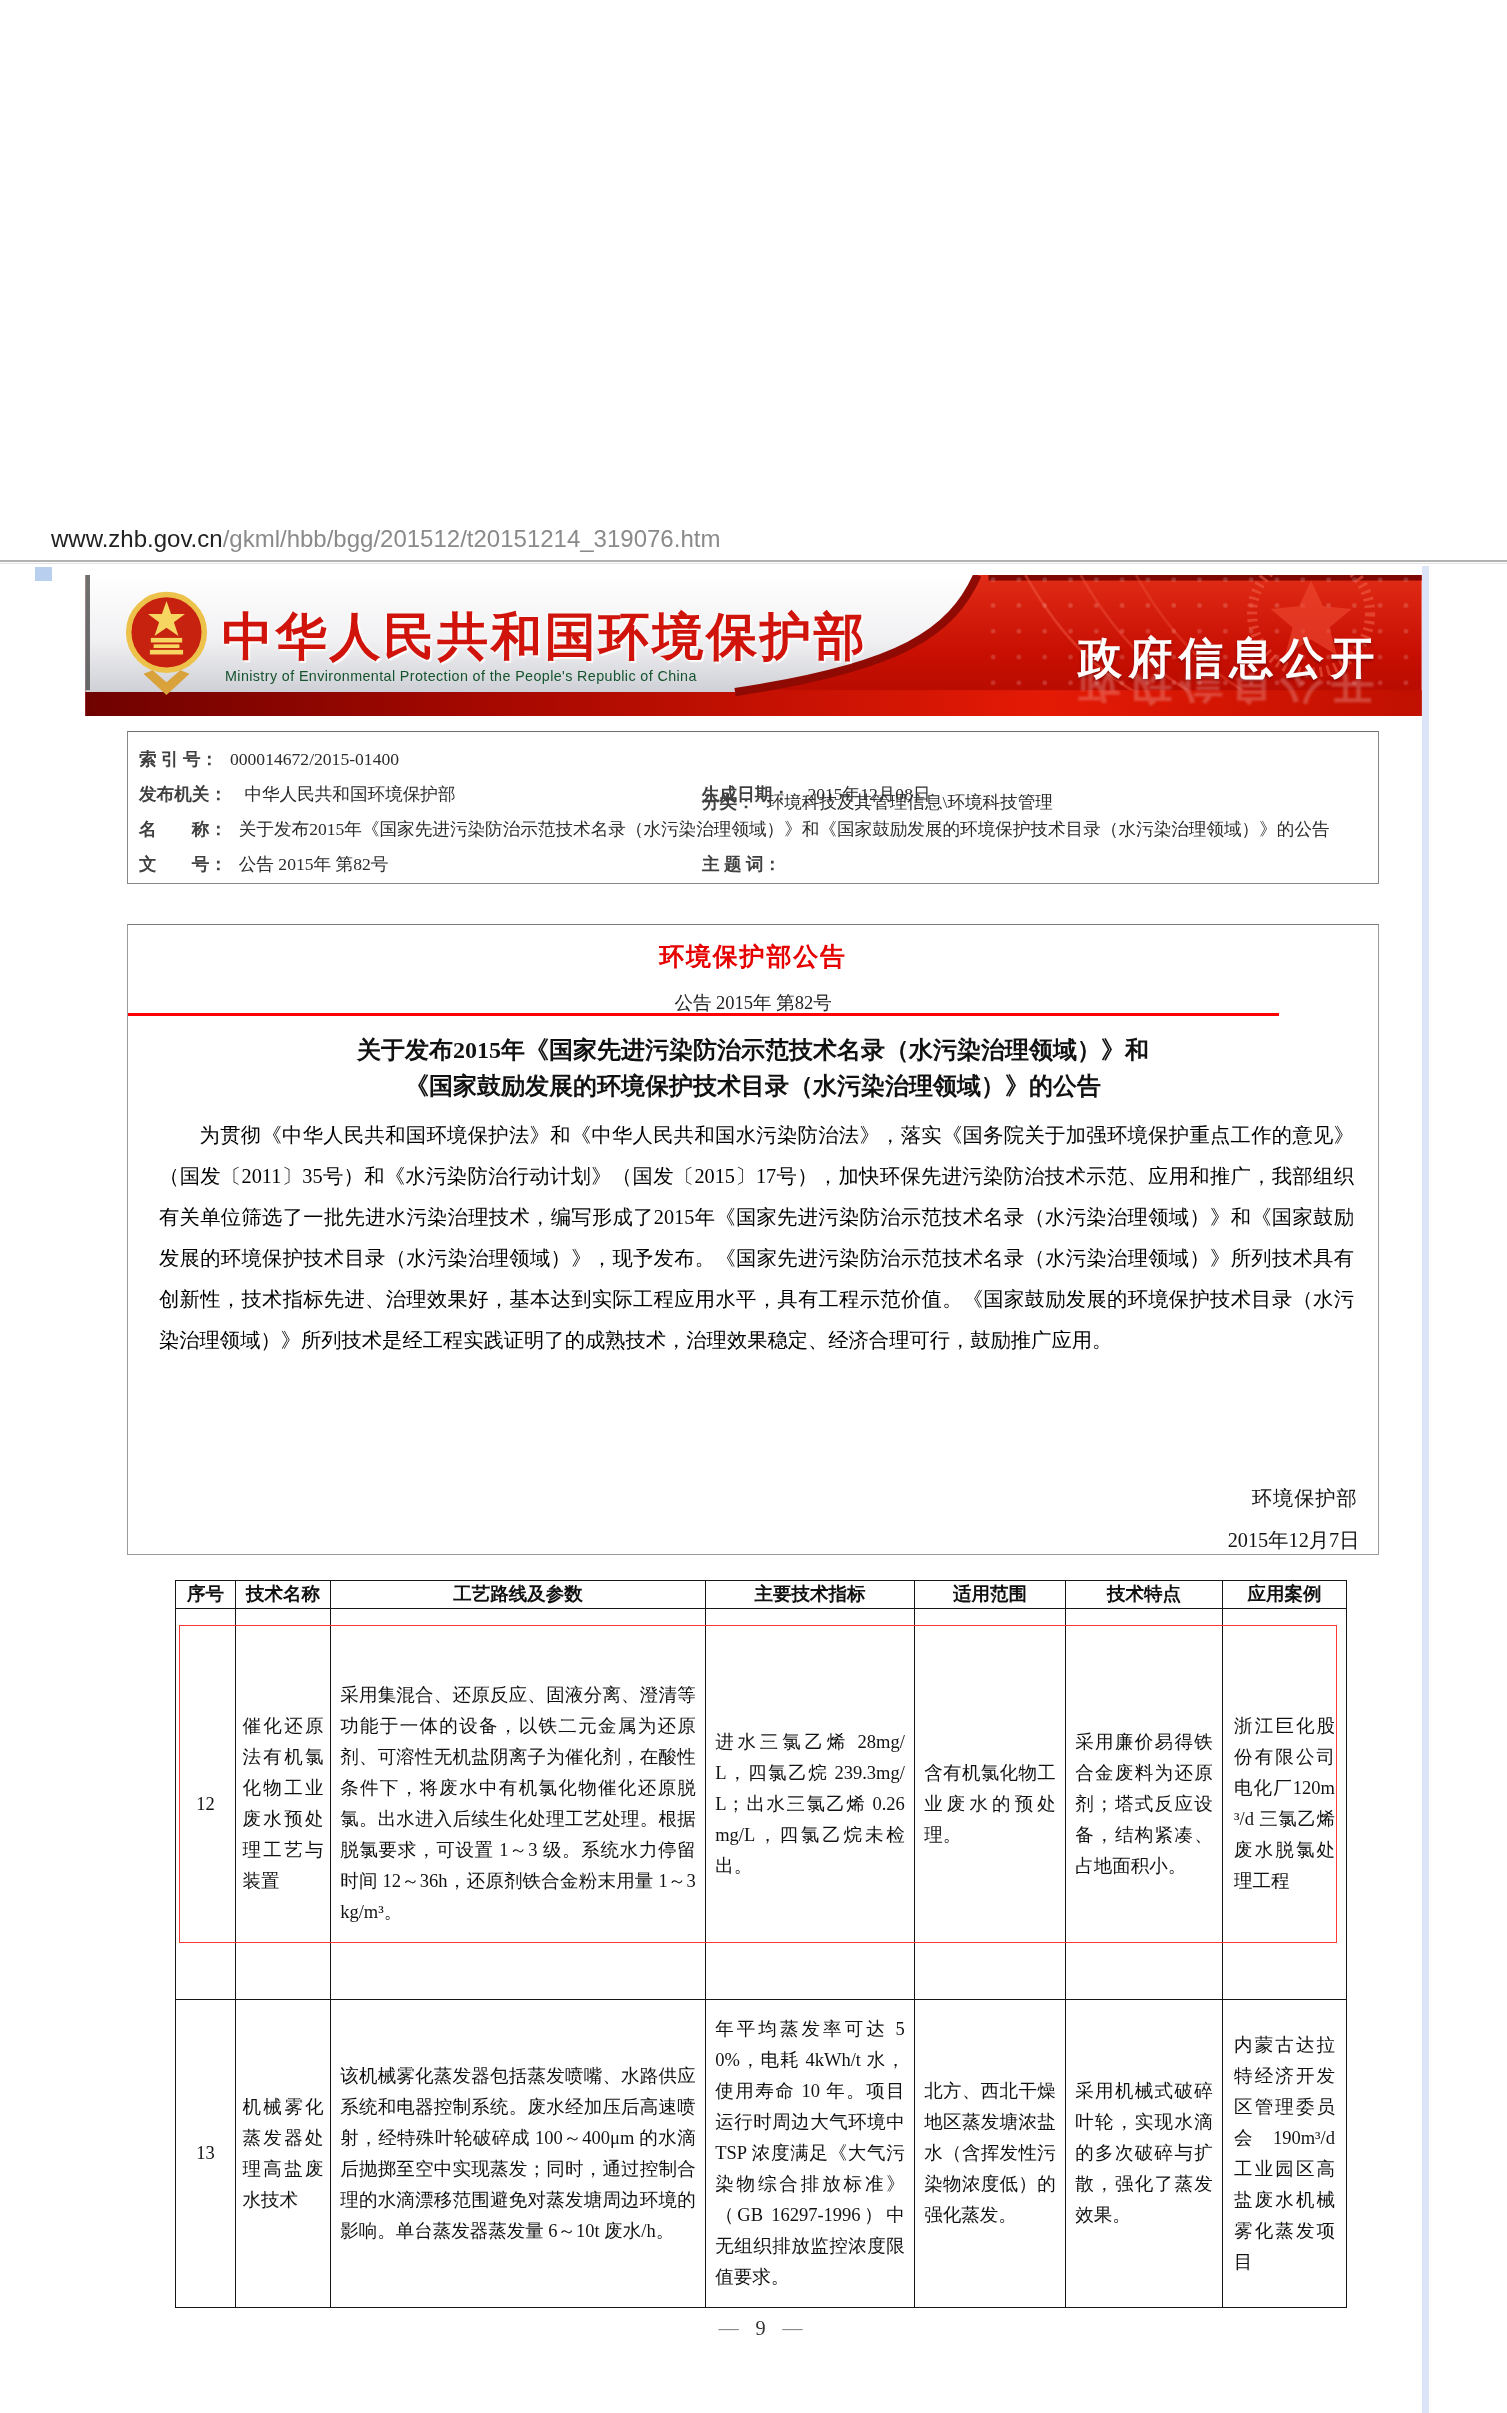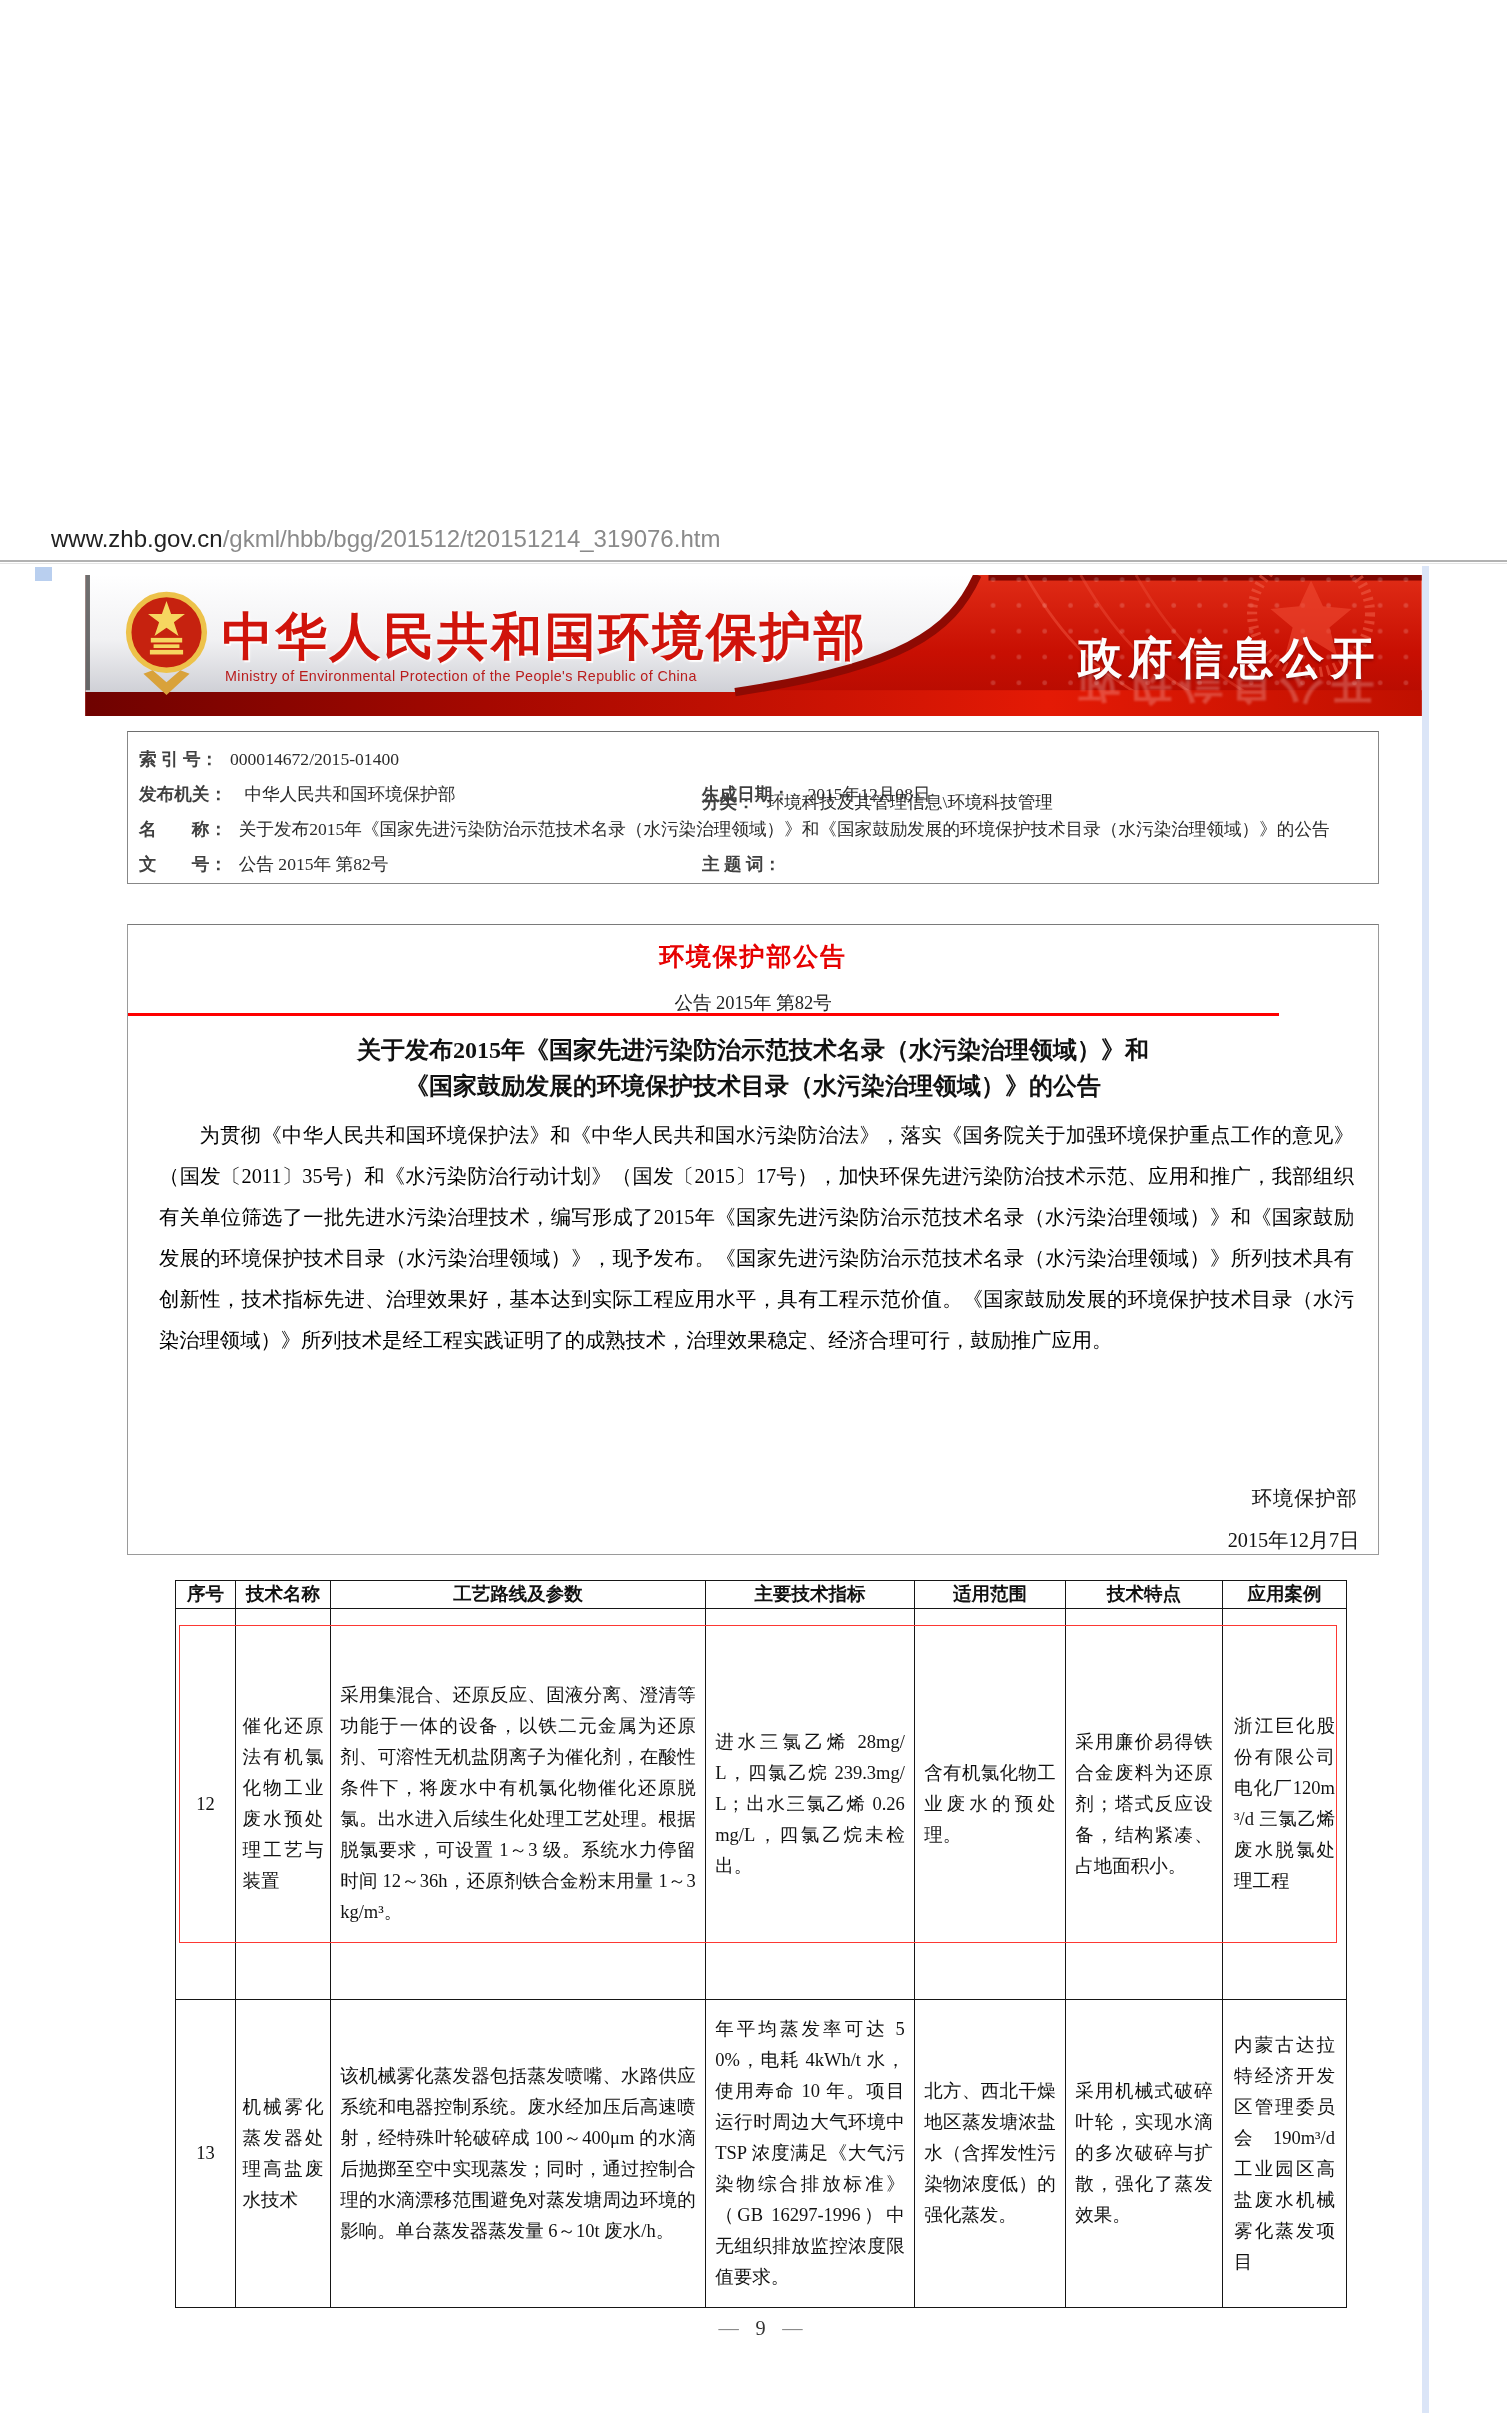--- a/index.html
+++ b/index.html
@@ -14,21 +14,21 @@
   .top-divider2{position:absolute;left:0;top:563px;width:1507px;height:0.9px;background:#e4e4e4;}
   .corner-chip{position:absolute;left:35px;top:567px;width:16.6px;height:14px;background:#b9cfef;}
   .right-strip{position:absolute;left:1422px;top:566px;width:7.4px;height:1848px;background:#dbe5f7;}
 
   
   .banner{position:absolute;left:83px;top:575px;width:1341px;height:141px;overflow:hidden;}
   .banner svg.bg{position:absolute;left:0;top:0;}
   .emblem{position:absolute;left:42px;top:11px;width:83px;height:113px;}
   .t-cn{position:absolute;left:139px;top:28px;font-size:51px;font-weight:bold;color:#d0140b;letter-spacing:2.8px;
         text-shadow:0 0 4.6px #ffffff,1.8px 1.8px 0.9px rgba(255,255,255,.9);white-space:nowrap;}
-  .t-en{position:absolute;left:142px;top:93px;font-size:14.3px;color:#b91c1c;letter-spacing:0.4px;white-space:nowrap;
+  .t-en{position:absolute;left:142px;top:93px;font-size:14.3px;color:#14532d;letter-spacing:0.4px;white-space:nowrap;
         font-family:"Liberation Sans","DejaVu Sans",sans-serif;}
   .gov-open{position:absolute;right:43px;top:54px;font-size:44px;font-weight:bold;color:#fdfdfd;letter-spacing:6.5px;
         font-family:"Liberation Sans","DejaVu Sans",sans-serif;text-shadow:0 1.8px 2.8px rgba(110,0,0,.65);white-space:nowrap;}
   .gov-open-ref{position:absolute;right:43px;top:98px;height:39px;overflow:hidden;font-size:44px;font-weight:bold;
         color:#ffffff;letter-spacing:6.5px;font-family:"Liberation Sans","DejaVu Sans",sans-serif;
         transform:scaleY(-1);opacity:.22;filter:blur(0.9px);white-space:nowrap;}
 
   
   .meta-box{position:absolute;left:127px;top:731px;width:1250px;height:151px;background:#fff;
             border:0.9px solid #878787;border-top:1.8px solid #6e6e6e;}

